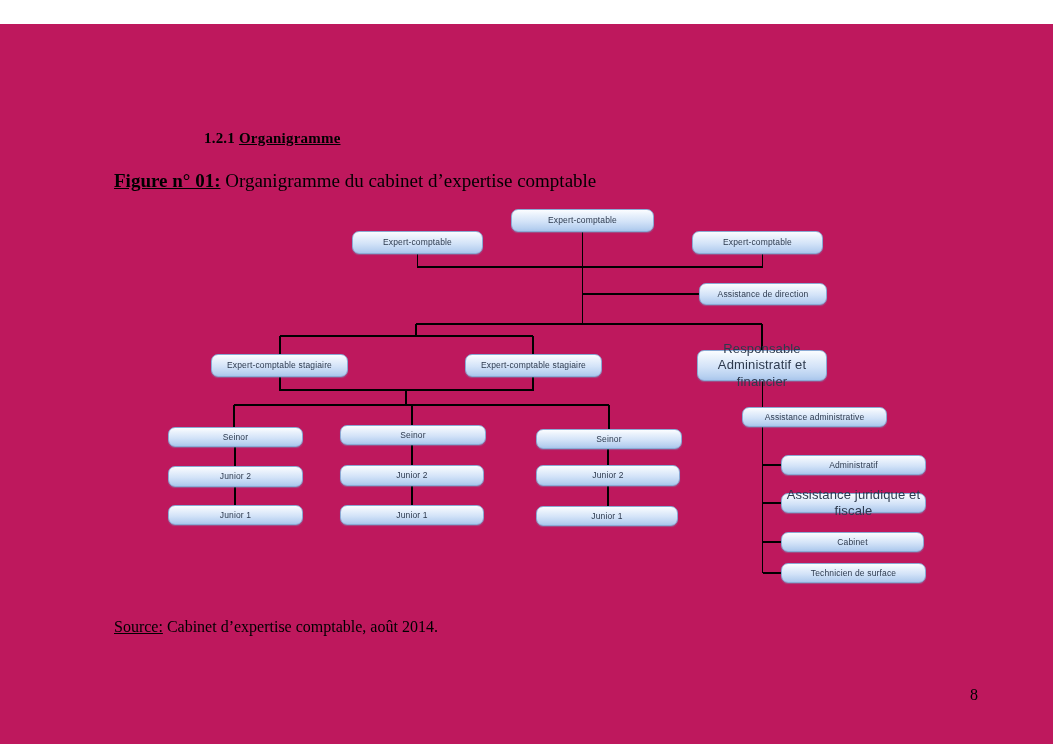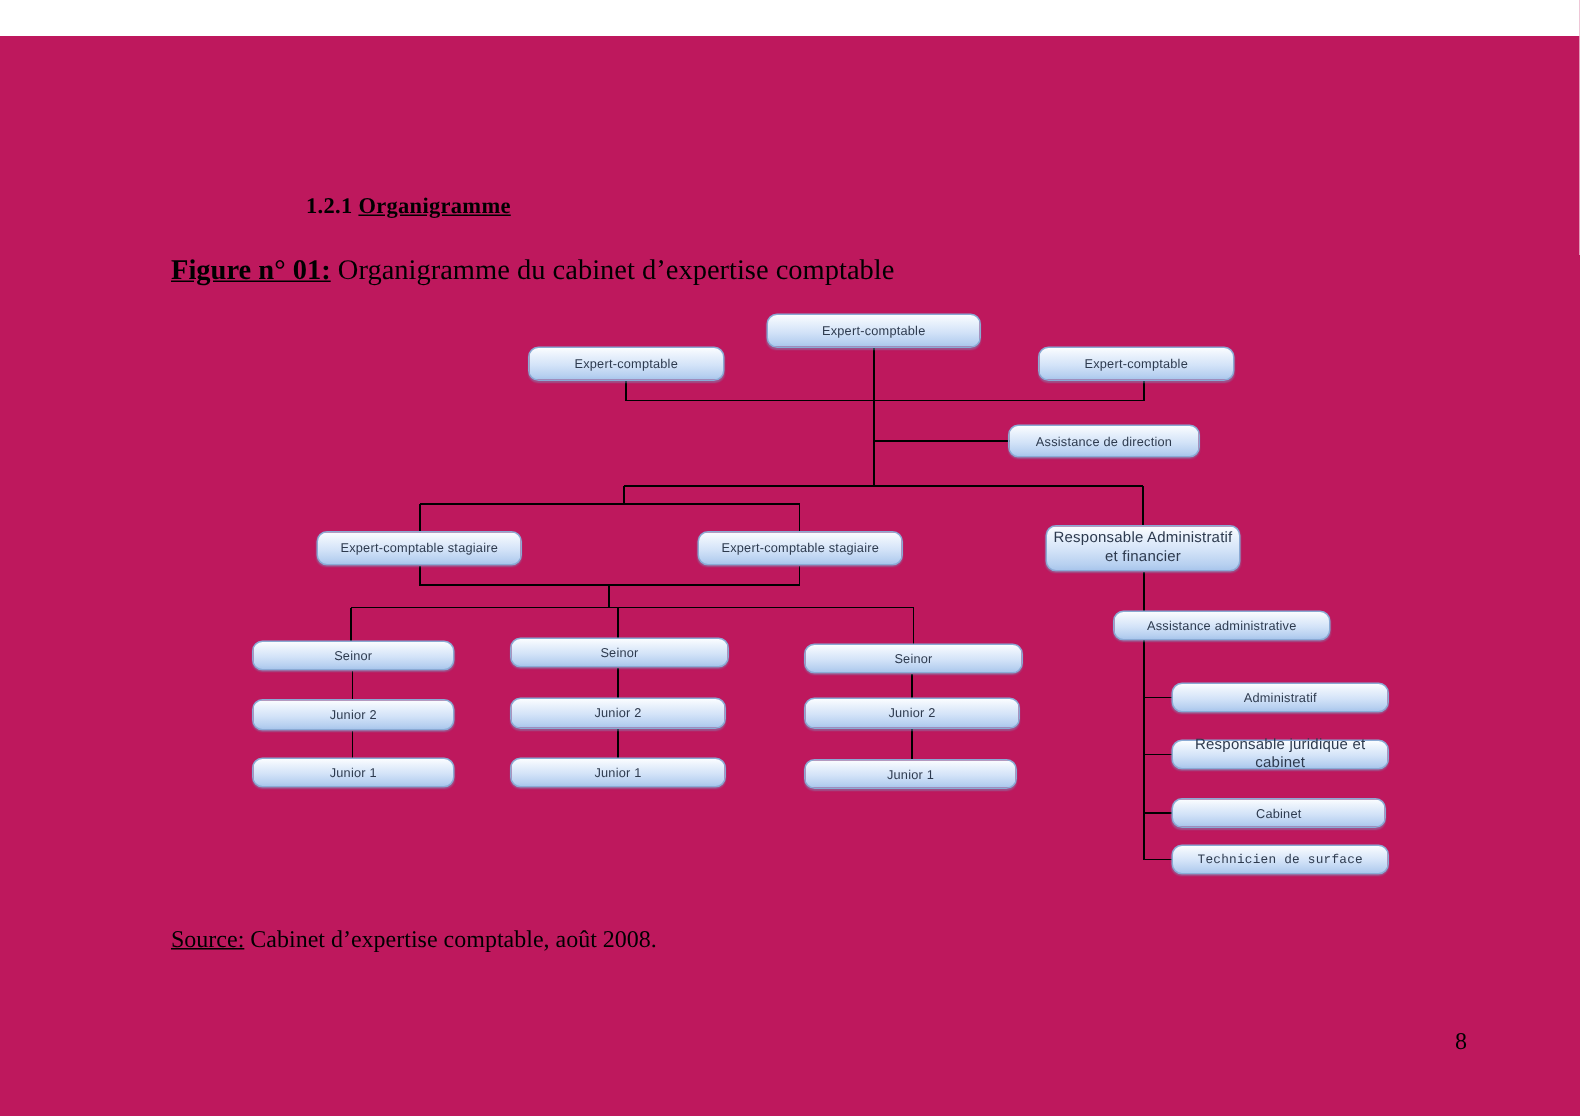--- a/index.html
+++ b/index.html
@@ -99,21 +99,21 @@
                 #b7d0f0 88%,
                 #a9c6ec 100%);
     box-shadow: 0 1px 1px rgba(120,150,190,0.45);
     font-family: "Liberation Sans", sans-serif;
     font-size: 8.5px;
     line-height: 1.25;
     color: #2d3a4e;
     letter-spacing: 0.15px;
     padding: 1px 4px;
   }
-  .node.two-line { font-size: 10px; }
+  .node.two-line { font-size: 13px; }
 </style>
 </head>
 <body>
 
 <div id="page">
 
   <div class="heading">
     <span class="num">1.2.1</span><span>&nbsp;</span><span class="word">Organigramme</span>
   </div>
 
@@ -161,39 +161,39 @@
         <path d="M762.5,393 L781,393"></path>
         <path d="M762.5,441 L781,441"></path>
         <path d="M762.5,479 L781,479"></path>
         <path d="M762.5,518 L781,518"></path>
         <path d="M762.5,549 L781,549"></path>
       </g>
     </svg>
   <div class="node" style="left: 511px; top: 185px; width: 143px; height: 23px;">Expert-comptable</div>
       <div class="node" style="left: 352px; top: 207px; width: 131px; height: 23px;">Expert-comptable</div>
       <div class="node" style="left: 692px; top: 207px; width: 131px; height: 23px;">Expert-comptable</div>
-      <div class="node" style="left: 672px; top: 259px; width: 128px; height: 22px;">Assistance de direction</div>
+      <div class="node" style="left: 699px; top: 259px; width: 128px; height: 22px;">Assistance de direction</div>
       <div class="node" style="left: 211px; top: 330px; width: 137px; height: 23px;">Expert-comptable stagiaire</div>
       <div class="node" style="left: 465px; top: 330px; width: 137px; height: 23px;">Expert-comptable stagiaire</div>
       <div class="node two-line" style="left: 697px; top: 326px; width: 130px; height: 31px;">Responsable Administratif et financier</div>
       <div class="node" style="left: 168px; top: 403px; width: 135px; height: 20px;">Seinor</div>
       <div class="node" style="left: 340px; top: 401px; width: 146px; height: 20px;">Seinor</div>
       <div class="node" style="left: 536px; top: 405px; width: 146px; height: 20px;">Seinor</div>
       <div class="node" style="left: 168px; top: 442px; width: 135px; height: 21px;">Junior 2</div>
       <div class="node" style="left: 340px; top: 441px; width: 144px; height: 21px;">Junior 2</div>
       <div class="node" style="left: 536px; top: 441px; width: 144px; height: 21px;">Junior 2</div>
       <div class="node" style="left: 168px; top: 481px; width: 135px; height: 20px;">Junior 1</div>
       <div class="node" style="left: 340px; top: 481px; width: 144px; height: 20px;">Junior 1</div>
       <div class="node" style="left: 536px; top: 482px; width: 142px; height: 20px;">Junior 1</div>
       <div class="node" style="left: 742px; top: 383px; width: 145px; height: 20px;">Assistance administrative</div>
       <div class="node" style="left: 781px; top: 431px; width: 145px; height: 20px;">Administratif</div>
-      <div class="node two-line" style="left: 781px; top: 469px; width: 145px; height: 20px;">Responsable juridique et cabinet</div>
+      <div class="node two-line" style="left: 781px; top: 469px; width: 145px; height: 20px;">Assistance juridique et fiscale</div>
       <div class="node" style="left: 781px; top: 508px; width: 143px; height: 20px;">Cabinet</div>
-      <div class="node" style="left: 781px; top: 539px; width: 145px; height: 20px; font-family: Liberation Mono, monospace;">Technicien de surface</div>
+      <div class="node" style="left: 781px; top: 539px; width: 145px; height: 20px;">Technicien de surface</div>
     </div>
 
   <div class="source-line">
-    <span class="lead">Source:</span><span> Cabinet d’expertise comptable, août 2008.</span>
+    <span class="lead">Source:</span><span> Cabinet d’expertise comptable, août 2014.</span>
   </div>
 
   <div class="page-number">8</div>
 
 </div>
 
 </body></html>

